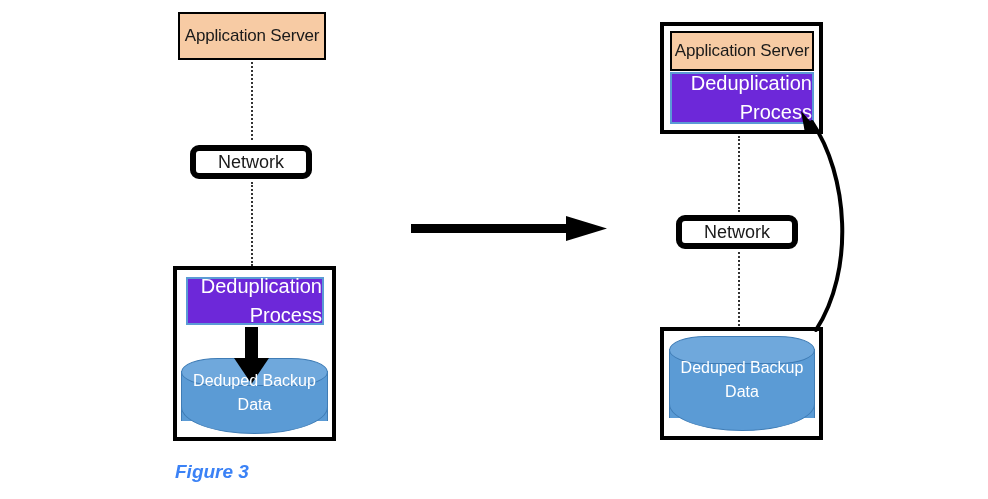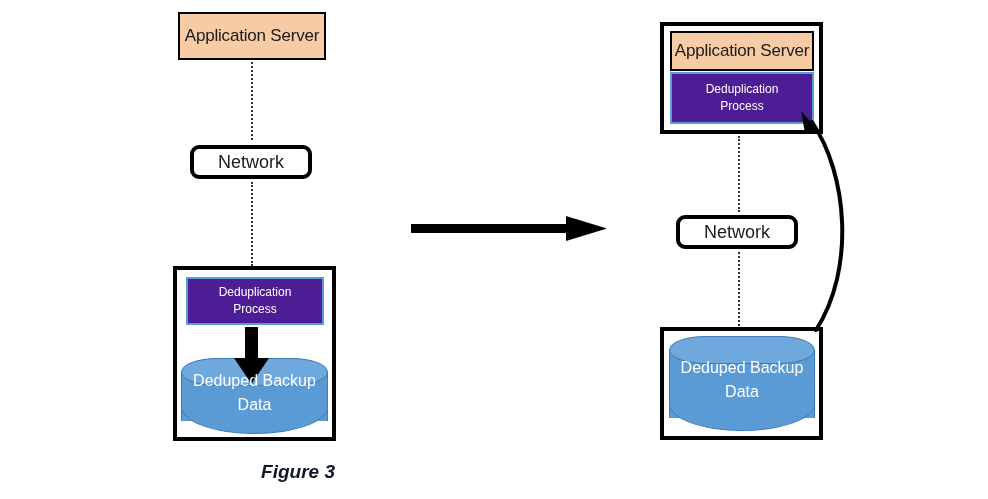--- a/index.html
+++ b/index.html
@@ -34,34 +34,35 @@
     background: #F7CBA4;
     border: 2px solid #000000;
     color: #1a1a1a;
     font-size: 17px;
     letter-spacing: -0.2px;
   }
 
   
   .network {
     background: #ffffff;
-    border: 4px solid #000000;
+    border: 6px solid #000000;
     border-radius: 9px;
     color: #1a1a1a;
     font-size: 18px;
   }
 
   
   .dedup {
-    background: #4c1d95;
+    background: #6d28d9;
     border: 2px solid #5B9BD5;
     color: #ffffff;
-    font-size: 12px;
+    font-size: 20px;
     line-height: 1.45;
     flex-direction: column;
+    align-items: flex-end;
   }
 
   
   .frame {
     position: absolute;
     box-sizing: border-box;
     border: 4px solid #000000;
     background: #ffffff;
   }
 
@@ -114,22 +115,22 @@
     position: absolute;
     width: 0;
     border-left: 2px dotted #333333;
   }
 
   
   .caption {
     position: absolute;
     font-style: italic;
     font-size: 19px;
-    color: #0f172a;
-    text-align: right;
+    color: #3b82f6;
+    text-align: left;
   }
   .caption.b { font-weight: bold; }
 
   svg.overlay {
     position: absolute;
     left: 0; top: 0;
     width: 988px;
     height: 499px;
     pointer-events: none;
   }

